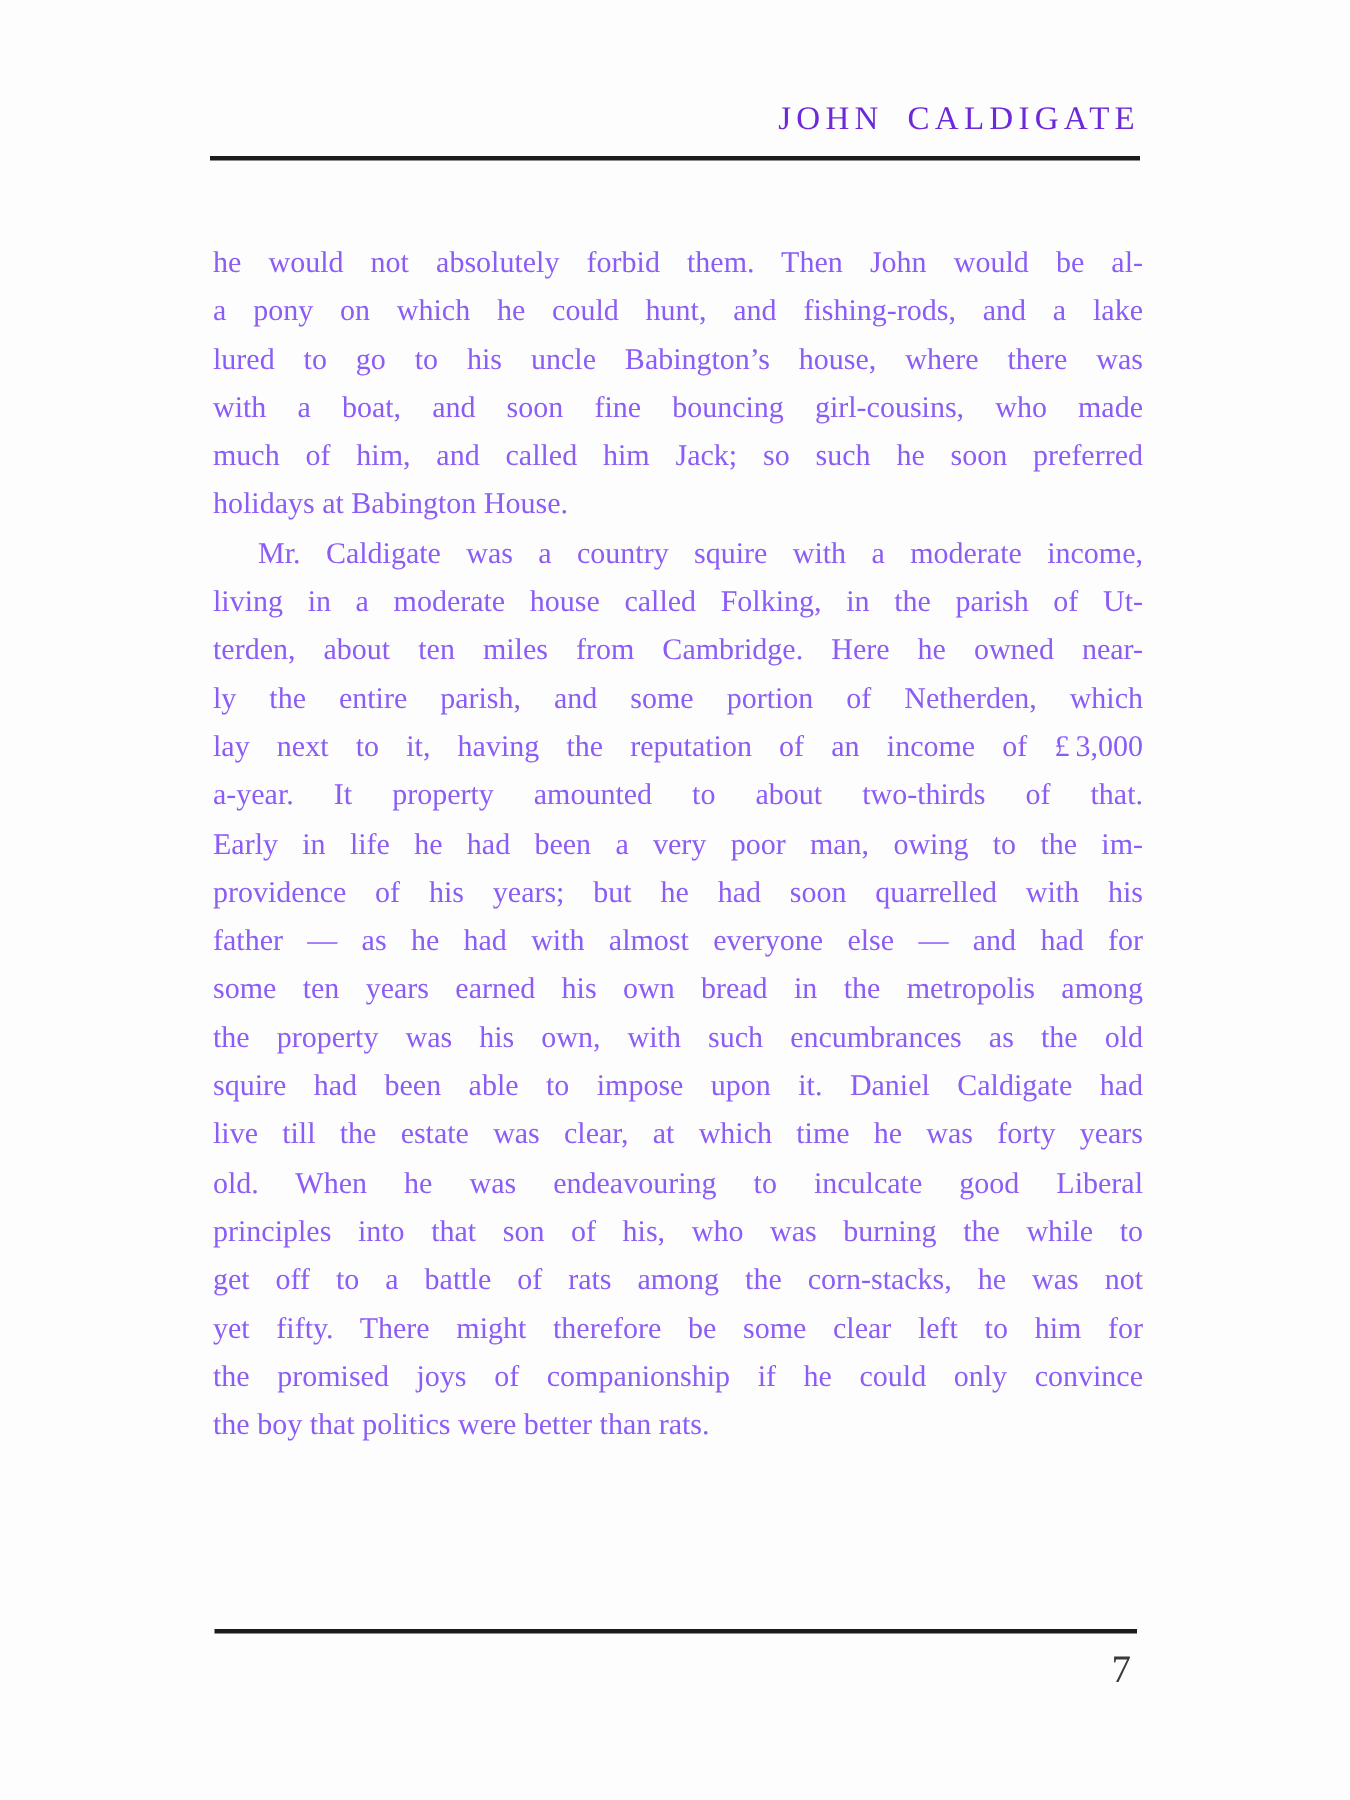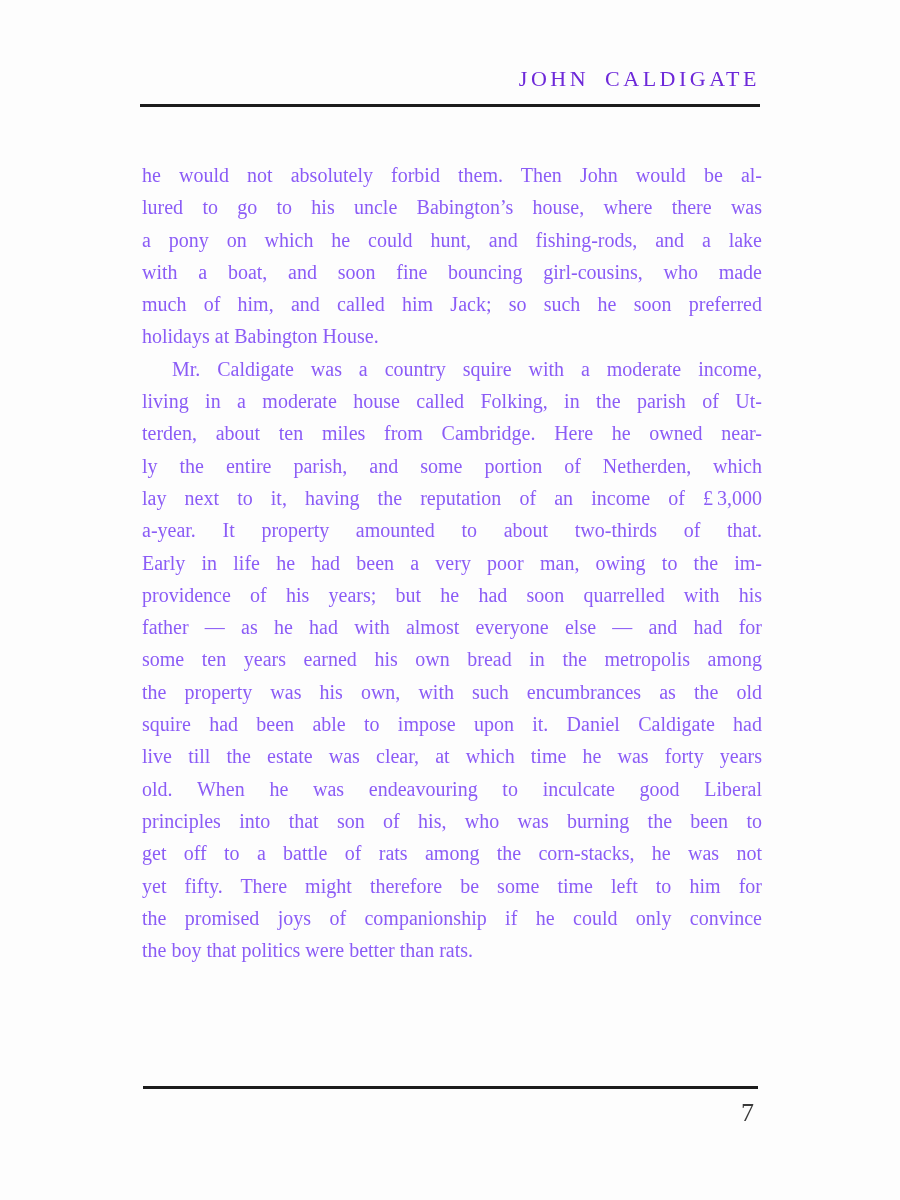--- a/index.html
+++ b/index.html
@@ -78,44 +78,44 @@
 
 <div class="page">
 
   <div class="running-head">JOHN CALDIGATE</div>
 
   <div class="header-rule"></div>
 
   <div class="page-text">
     <div class="paragraph">
         <div class="line">he would not absolutely forbid them. Then John would be al-</div>
+        <div class="line">a pony on which he could hunt, and fishing-rods, and a lake</div>
         <div class="line">lured to go to his uncle Babington’s house, where there was</div>
-        <div class="line">a pony on which he could hunt, and fishing-rods, and a lake</div>
         <div class="line">with a boat, and soon fine bouncing girl-cousins, who made</div>
         <div class="line">much of him, and called him Jack; so such he soon preferred</div>
         <div class="line para-end">holidays at Babington House.</div>
       </div>
     <div class="paragraph">
         <div class="line indent">Mr. Caldigate was a country squire with a moderate income,</div>
         <div class="line">living in a moderate house called Folking, in the parish of Ut-</div>
         <div class="line">terden, about ten miles from Cambridge. Here he owned near-</div>
         <div class="line">ly the entire parish, and some portion of Netherden, which</div>
         <div class="line">lay next to it, having the reputation of an income of £ 3,000</div>
         <div class="line">a-year. It property amounted to about two-thirds of that.</div>
         <div class="line">Early in life he had been a very poor man, owing to the im-</div>
         <div class="line">providence of his years; but he had soon quarrelled with his</div>
         <div class="line">father — as he had with almost everyone else — and had for</div>
         <div class="line">some ten years earned his own bread in the metropolis among</div>
         <div class="line">the property was his own, with such encumbrances as the old</div>
         <div class="line">squire had been able to impose upon it. Daniel Caldigate had</div>
         <div class="line">live till the estate was clear, at which time he was forty years</div>
         <div class="line">old. When he was endeavouring to inculcate good Liberal</div>
-        <div class="line">principles into that son of his, who was burning the been to</div>
+        <div class="line">principles into that son of his, who was burning the while to</div>
         <div class="line">get off to a battle of rats among the corn-stacks, he was not</div>
-        <div class="line">yet fifty. There might therefore be some time left to him for</div>
+        <div class="line">yet fifty. There might therefore be some clear left to him for</div>
         <div class="line">the promised joys of companionship if he could only convince</div>
         <div class="line para-end">the boy that politics were better than rats.</div>
       </div>
   </div>
 
   <div class="footer-rule"></div>
 
   <div class="page-number">7</div>
 
 </div>

